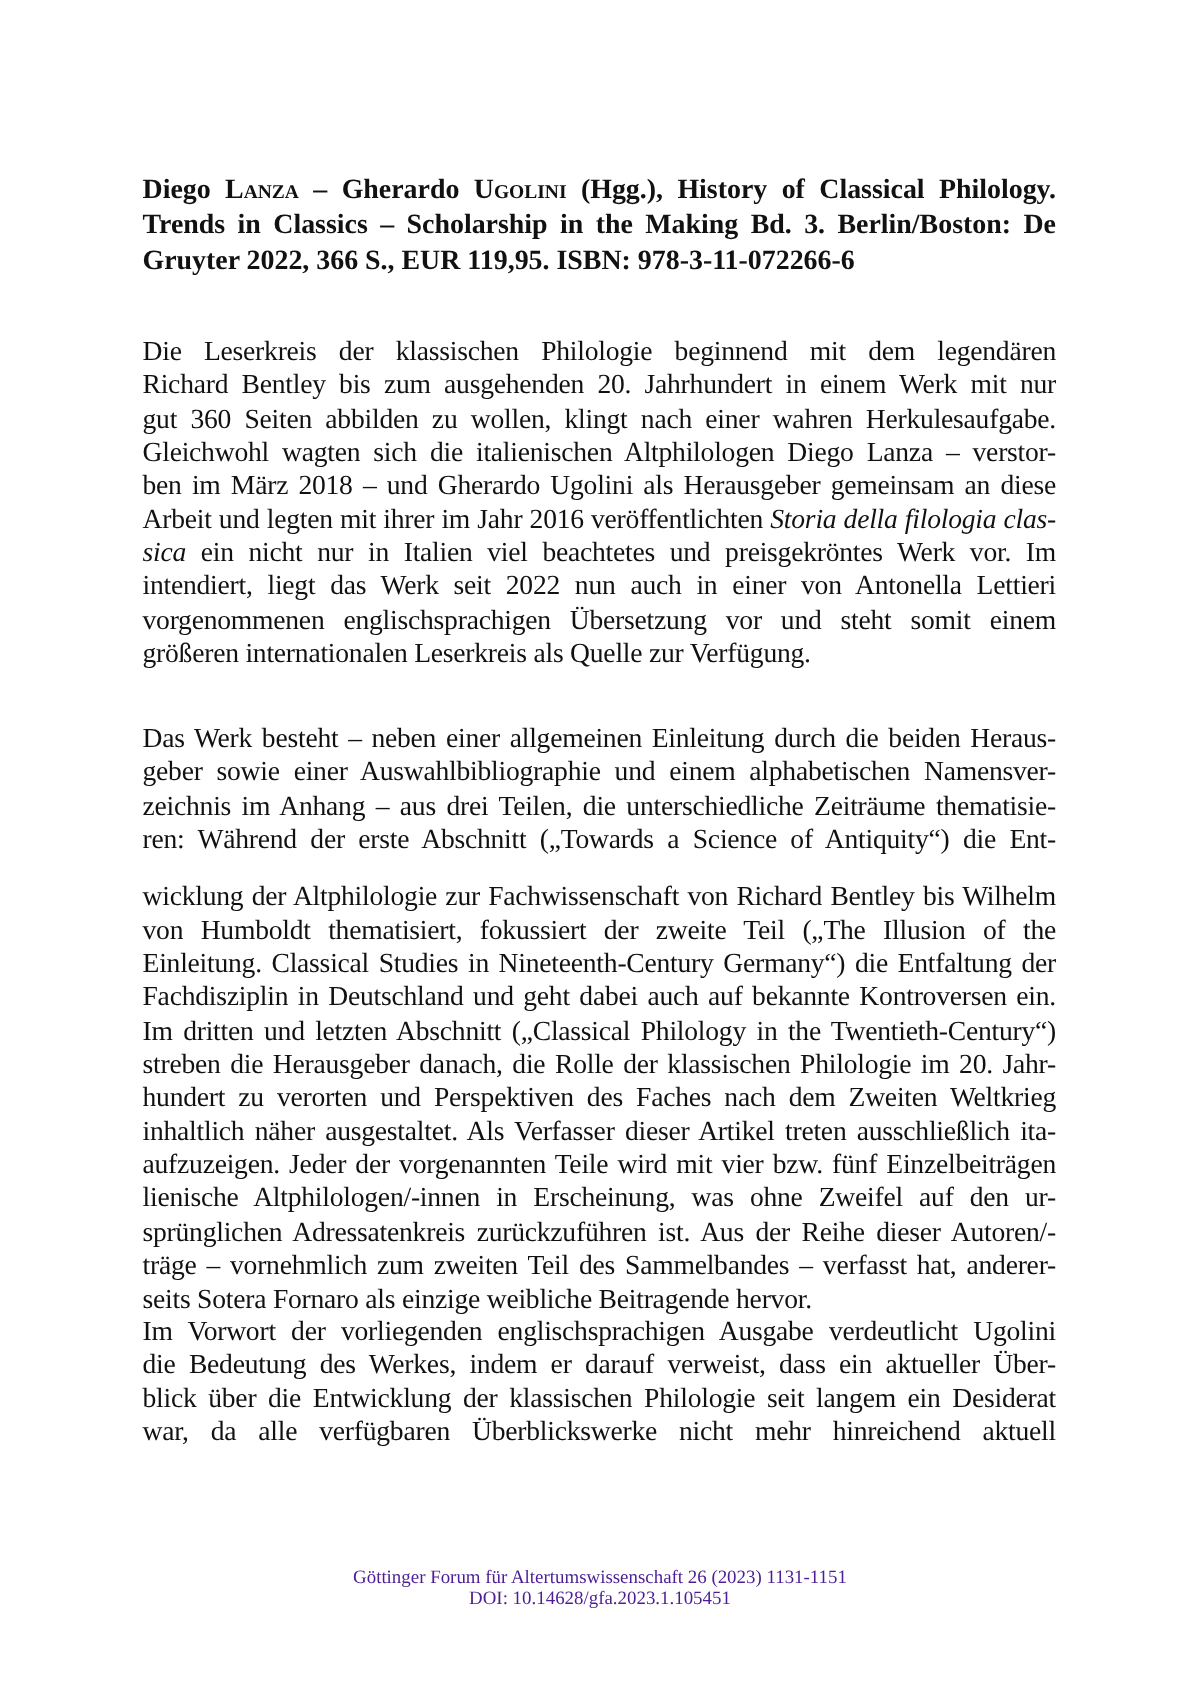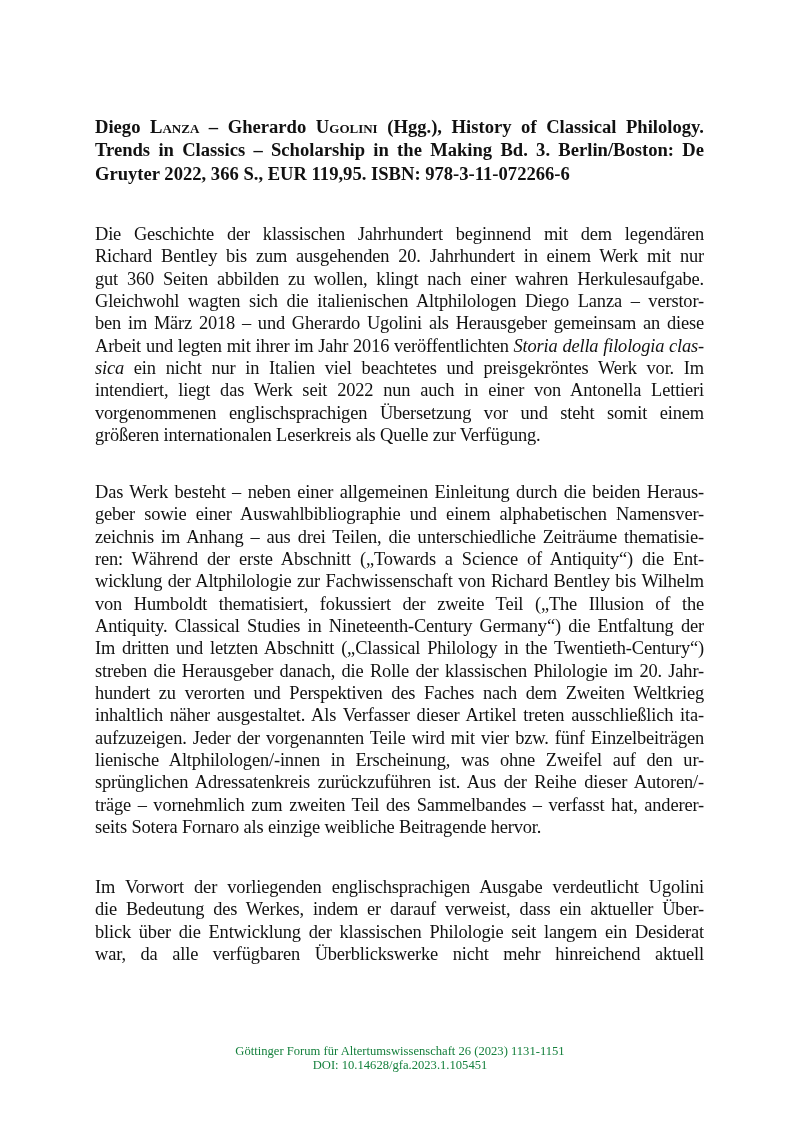--- a/index.html
+++ b/index.html
@@ -71,56 +71,57 @@
     text-align-last: left;
   }
   .footer {
     position: absolute;
     left: 0;
     width: 800px;
     top: 1045px;
     text-align: center;
     font-size: 12.6px;
     line-height: 13.6px;
-    color: #15803d;
+    color: #4c1d95;
   }
   .footer span { display: block; }
   em { font-style: italic; }
 </style>
 </head>
 <body>
 
 <div class="page">
 
   <h1 class="heading" id="heading">
       <span class="ln" style="display: block;"><span>Diego </span><span class="sc">Lanza</span><span> – Gherardo </span><span class="sc">Ugolini</span><span> (Hgg.), History of Classical Philology.</span></span>
       <span class="ln" style="display: block;"><span>Trends in Classics – Scholarship in the Making Bd. 3. Berlin/Boston: De</span></span>
       <span class="ln last" style="display: block;"><span>Gruyter 2022, 366 S., EUR 119,95. ISBN: 978-3-11-072266-6</span></span>
     </h1>
 
   <div class="body-para" id="p1">
-      <span class="ln" style="display: block;"><span>Die Geschichte der klassischen Jahrhundert beginnend mit dem legendären</span></span>
+      <span class="ln" style="display: block;"><span>Die Leserkreis der klassischen Philologie beginnend mit dem legendären</span></span>
       <span class="ln" style="display: block;"><span>Richard Bentley bis zum ausgehenden 20. Jahrhundert in einem Werk mit nur</span></span>
       <span class="ln" style="display: block;"><span>gut 360 Seiten abbilden zu wollen, klingt nach einer wahren Herkulesaufgabe.</span></span>
       <span class="ln" style="display: block;"><span>Gleichwohl wagten sich die italienischen Altphilologen Diego Lanza – verstor-</span></span>
       <span class="ln" style="display: block;"><span>ben im März 2018 – und Gherardo Ugolini als Herausgeber gemeinsam an diese</span></span>
       <span class="ln" style="display: block;"><span>Arbeit und legten mit ihrer im Jahr 2016 veröffentlichten </span><em>Storia della filologia clas-</em></span>
       <span class="ln" style="display: block;"><em>sica</em><span> ein nicht nur in Italien viel beachtetes und preisgekröntes Werk vor. Im</span></span>
       <span class="ln" style="display: block;"><span>intendiert, liegt das Werk seit 2022 nun auch in einer von Antonella Lettieri</span></span>
       <span class="ln" style="display: block;"><span>vorgenommenen englischsprachigen Übersetzung vor und steht somit einem</span></span>
       <span class="ln last" style="display: block;"><span>größeren internationalen Leserkreis als Quelle zur Verfügung.</span></span>
     </div>
   <div class="body-para" id="p2">
       <span class="ln" style="display: block;"><span>Das Werk besteht – neben einer allgemeinen Einleitung durch die beiden Heraus-</span></span>
       <span class="ln" style="display: block;"><span>geber sowie einer Auswahlbibliographie und einem alphabetischen Namensver-</span></span>
       <span class="ln" style="display: block;"><span>zeichnis im Anhang – aus drei Teilen, die unterschiedliche Zeiträume thematisie-</span></span>
       <span class="ln" style="display: block;"><span>ren: Während der erste Abschnitt („Towards a Science of Antiquity“) die Ent-</span></span>
-      <span class="ln" style="display: block;"><span>wicklung der Altphilologie zur Fachwissenschaft von Richard Bentley bis Wilhelm</span></span>
+      <span class="ln" style="display: block; margin-top: 16px;"><span>wicklung der Altphilologie zur Fachwissenschaft von Richard Bentley bis Wilhelm</span></span>
       <span class="ln" style="display: block;"><span>von Humboldt thematisiert, fokussiert der zweite Teil („The Illusion of the</span></span>
-      <span class="ln" style="display: block;"><span>Antiquity. Classical Studies in Nineteenth-Century Germany“) die Entfaltung der</span></span>
+      <span class="ln" style="display: block;"><span>Einleitung. Classical Studies in Nineteenth-Century Germany“) die Entfaltung der</span></span>
+      <span class="ln" style="display: block;"><span>Fachdisziplin in Deutschland und geht dabei auch auf bekannte Kontroversen ein.</span></span>
       <span class="ln" style="display: block;"><span>Im dritten und letzten Abschnitt („Classical Philology in the Twentieth-Century“)</span></span>
       <span class="ln" style="display: block;"><span>streben die Herausgeber danach, die Rolle der klassischen Philologie im 20. Jahr-</span></span>
       <span class="ln" style="display: block;"><span>hundert zu verorten und Perspektiven des Faches nach dem Zweiten Weltkrieg</span></span>
       <span class="ln" style="display: block;"><span>inhaltlich näher ausgestaltet. Als Verfasser dieser Artikel treten ausschließlich ita-</span></span>
       <span class="ln" style="display: block;"><span>aufzuzeigen. Jeder der vorgenannten Teile wird mit vier bzw. fünf Einzelbeiträgen</span></span>
       <span class="ln" style="display: block;"><span>lienische Altphilologen/-innen in Erscheinung, was ohne Zweifel auf den ur-</span></span>
       <span class="ln" style="display: block;"><span>sprünglichen Adressatenkreis zurückzuführen ist. Aus der Reihe dieser Autoren/-</span></span>
       <span class="ln" style="display: block;"><span>träge – vornehmlich zum zweiten Teil des Sammelbandes – verfasst hat, anderer-</span></span>
       <span class="ln last" style="display: block;"><span>seits Sotera Fornaro als einzige weibliche Beitragende hervor.</span></span>
     </div>

